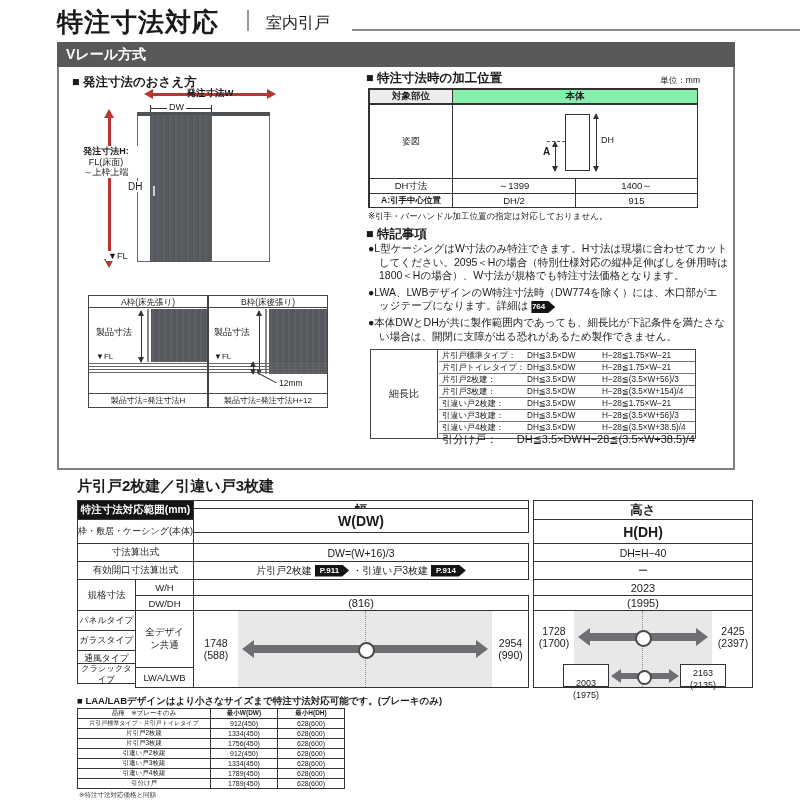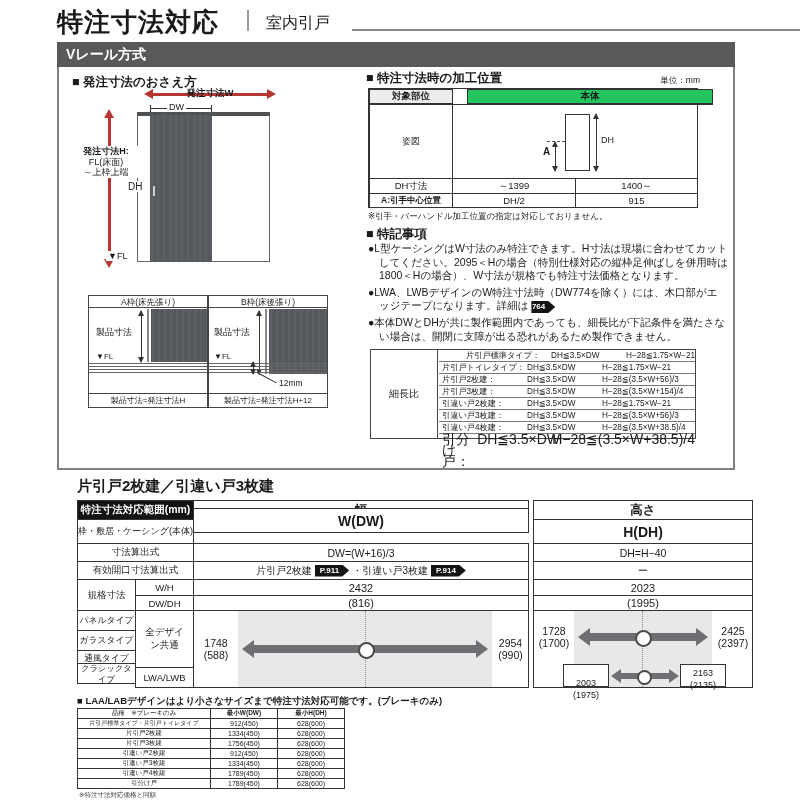--- a/index.html
+++ b/index.html
@@ -96,21 +96,21 @@
     <div class="abs" style="left:48px;top:76px;width:22px;height:1px;background:#333;transform:rotate(28deg);transform-origin:left center;"></div>
     <div class="abs whitebg" style="left:68px;top:82px;font-size:8.5px;">12mm</div>
     <div class="abs" style="left:0;top:97px;width:118px;height:14px;border-top:1px solid #444;text-align:center;font-size:8px;line-height:14px;">製品寸法=発注寸法H+12</div>
   </div>
 
   <div class="abs" style="left:366px;top:70px;font-size:12.5px;font-weight:bold;">■ 特注寸法時の加工位置</div>
   <div class="abs" style="left:640px;top:75px;width:60px;text-align:right;font-size:8.5px;">単位：mm</div>
 
   <div class="abs" style="left:368px;top:88px;width:330px;height:120px;border:1px solid #333;">
     <div class="cell" style="left:0;top:0;width:84px;height:16px;font-size:9.5px;font-weight:bold;background:#ededed;border-bottom:2px solid #333;">対象部位</div>
-    <div class="cell" style="left:98px;top:0;width:246px;height:16px;font-size:9.5px;font-weight:bold;background:#22c55e;border-bottom:2px solid #333;text-align:right;">本体</div>
+    <div class="cell" style="left:83px;top:0;width:246px;height:16px;font-size:9.5px;font-weight:bold;background:#86efac;border-bottom:2px solid #333;text-align:right;">本体</div>
     <div class="cell" style="left:0;top:15px;width:84px;height:75px;font-size:9px;">姿図</div>
     <div class="cell" style="left:83px;top:15px;width:246px;height:75px;">
       <div class="abs" style="left:112px;top:9px;width:25px;height:57px;border:1.5px solid #333;"></div>
       <div class="bdim-v" style="left:143px;top:9px;height:57px;"></div>
       <div class="abs" style="left:148px;top:30px;font-size:9px;">DH</div>
       <div class="abs" style="left:94px;top:36px;width:18px;border-top:1px dashed #555;"></div>
       <div class="bdim-v" style="left:102px;top:37px;height:29px;"></div>
       <div class="abs" style="left:90px;top:41px;font-size:10px;font-weight:bold;">A</div>
     </div>
     <div class="cell" style="left:0;top:89px;width:84px;height:16px;font-size:9.5px;">DH寸法</div>
@@ -128,21 +128,21 @@
     <div class="bullet">
       <span>●LWA、LWBデザインのW特注寸法時（DW774を除く）には、木口部がエッジテープになります。詳細は</span>
       <span class="pbadge">P.764</span>
     </div>
     <div class="bullet">●本体DWとDHが共に製作範囲内であっても、細長比が下記条件を満たさない場合は、開閉に支障が出る恐れがあるため製作できません。</div>
   </div>
 
   <div class="abs" style="left:370px;top:349px;width:326px;height:90px;border:1px solid #444;">
     <div class="abs" style="left:0;top:0;width:67px;height:88px;border-right:1px solid #444;display:flex;align-items:center;justify-content:center;font-size:10px;">細長比</div>
     <div class="abs" style="left:68px;top:0;width:256px;">
-      <div style="display:flex;height:11px;border-bottom:1px solid #777;font-size:8.2px;line-height:11px;justify-content:flex-end;">
+      <div style="display:flex;height:11px;border-bottom:1px solid #777;font-size:8.2px;line-height:11px;">
         <span style="width:85px;padding-left:3px;">片引戸標準タイプ：</span>
         <span style="width:75px;">DH≦3.5×DW</span>
         <span>H−28≦1.75×W−21</span>
       </div>
       <div style="display:flex;height:11px;border-bottom:1px solid #777;font-size:8.2px;line-height:11px;">
         <span style="width:85px;padding-left:3px;">片引戸トイレタイプ：</span>
         <span style="width:75px;">DH≦3.5×DW</span>
         <span>H−28≦1.75×W−21</span>
       </div>
       <div style="display:flex;height:11px;border-bottom:1px solid #777;font-size:8.2px;line-height:11px;">
@@ -163,21 +163,21 @@
       <div style="display:flex;height:11px;border-bottom:1px solid #777;font-size:8.2px;line-height:11px;">
         <span style="width:85px;padding-left:3px;">引違い戸3枚建：</span>
         <span style="width:75px;">DH≦3.5×DW</span>
         <span>H−28≦(3.5×W+56)/3</span>
       </div>
       <div style="display:flex;height:11px;border-bottom:1px solid #777;font-size:8.2px;line-height:11px;">
         <span style="width:85px;padding-left:3px;">引違い戸4枚建：</span>
         <span style="width:75px;">DH≦3.5×DW</span>
         <span>H−28≦(3.5×W+38.5)/4</span>
       </div>
-      <div style="display:flex;height:11px;font-size:14px;line-height:11px;">
+      <div style="display:flex;height:11px;font-size:11px;line-height:11px;">
         <span style="width:85px;padding-left:3px;">引分け戸：</span>
         <span style="width:75px;">DH≦3.5×DW</span>
         <span>H−28≦(3.5×W+38.5)/4</span>
       </div>
     </div>
   </div>
 
   <div class="abs" style="left:77px;top:477px;font-size:15px;font-weight:bold;">片引戸2枚建／引違い戸3枚建</div>
 
   <div class="abs" style="left:77px;top:500px;width:676px;height:188px;">
@@ -199,21 +199,20 @@
       <span>片引戸2枚建</span>
       <span class="pbadge">P.911</span>
       <span>・引違い戸3枚建</span>
       <span class="pbadge">P.914</span>
     </div>
     <div class="cell" style="left:456px;top:61px;width:220px;height:19px;font-size:10px;">ー</div>
 
     <div class="cell" style="left:0;top:79px;width:59px;height:32px;font-size:9.5px;">規格寸法</div>
     <div class="cell" style="left:58px;top:79px;width:59px;height:17px;font-size:9.5px;">W/H</div>
     <div class="cell" style="left:58px;top:95px;width:59px;height:16px;font-size:9.5px;">DW/DH</div>
-    <div class="cell" style="left:116px;top:79px;width:336px;height:17px;font-size:11px;">2432</div>
     <div class="cell" style="left:116px;top:95px;width:336px;height:16px;font-size:11px;">(816)</div>
     <div class="cell" style="left:456px;top:79px;width:220px;height:17px;font-size:11px;">2023</div>
     <div class="cell" style="left:456px;top:95px;width:220px;height:16px;font-size:11px;">(1995)</div>
 
     <div class="cell" style="left:0;top:110px;width:59px;height:21px;font-size:8.8px;">パネルタイプ</div>
     <div class="cell" style="left:0;top:130px;width:59px;height:21px;font-size:8.8px;">ガラスタイプ</div>
     <div class="cell" style="left:0;top:150px;width:59px;height:18px;font-size:8.8px;">通風タイプ</div>
     <div class="cell" style="left:58px;top:110px;width:59px;height:58px;font-size:9.5px;padding:0 6px;">全デザイン共通</div>
     <div class="cell" style="left:0;top:163px;width:59px;height:21px;font-size:8.2px;">クラシックタイプ</div>
     <div class="cell" style="left:58px;top:167px;width:59px;height:21px;font-size:9.5px;">LWA/LWB</div>

